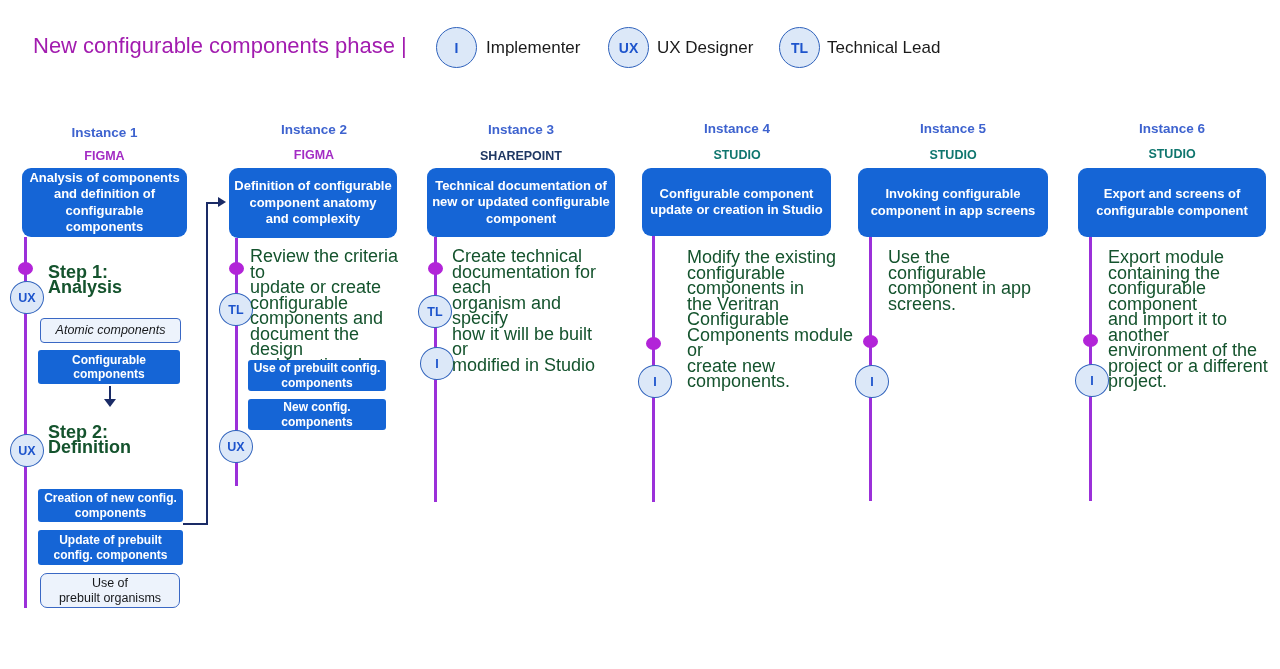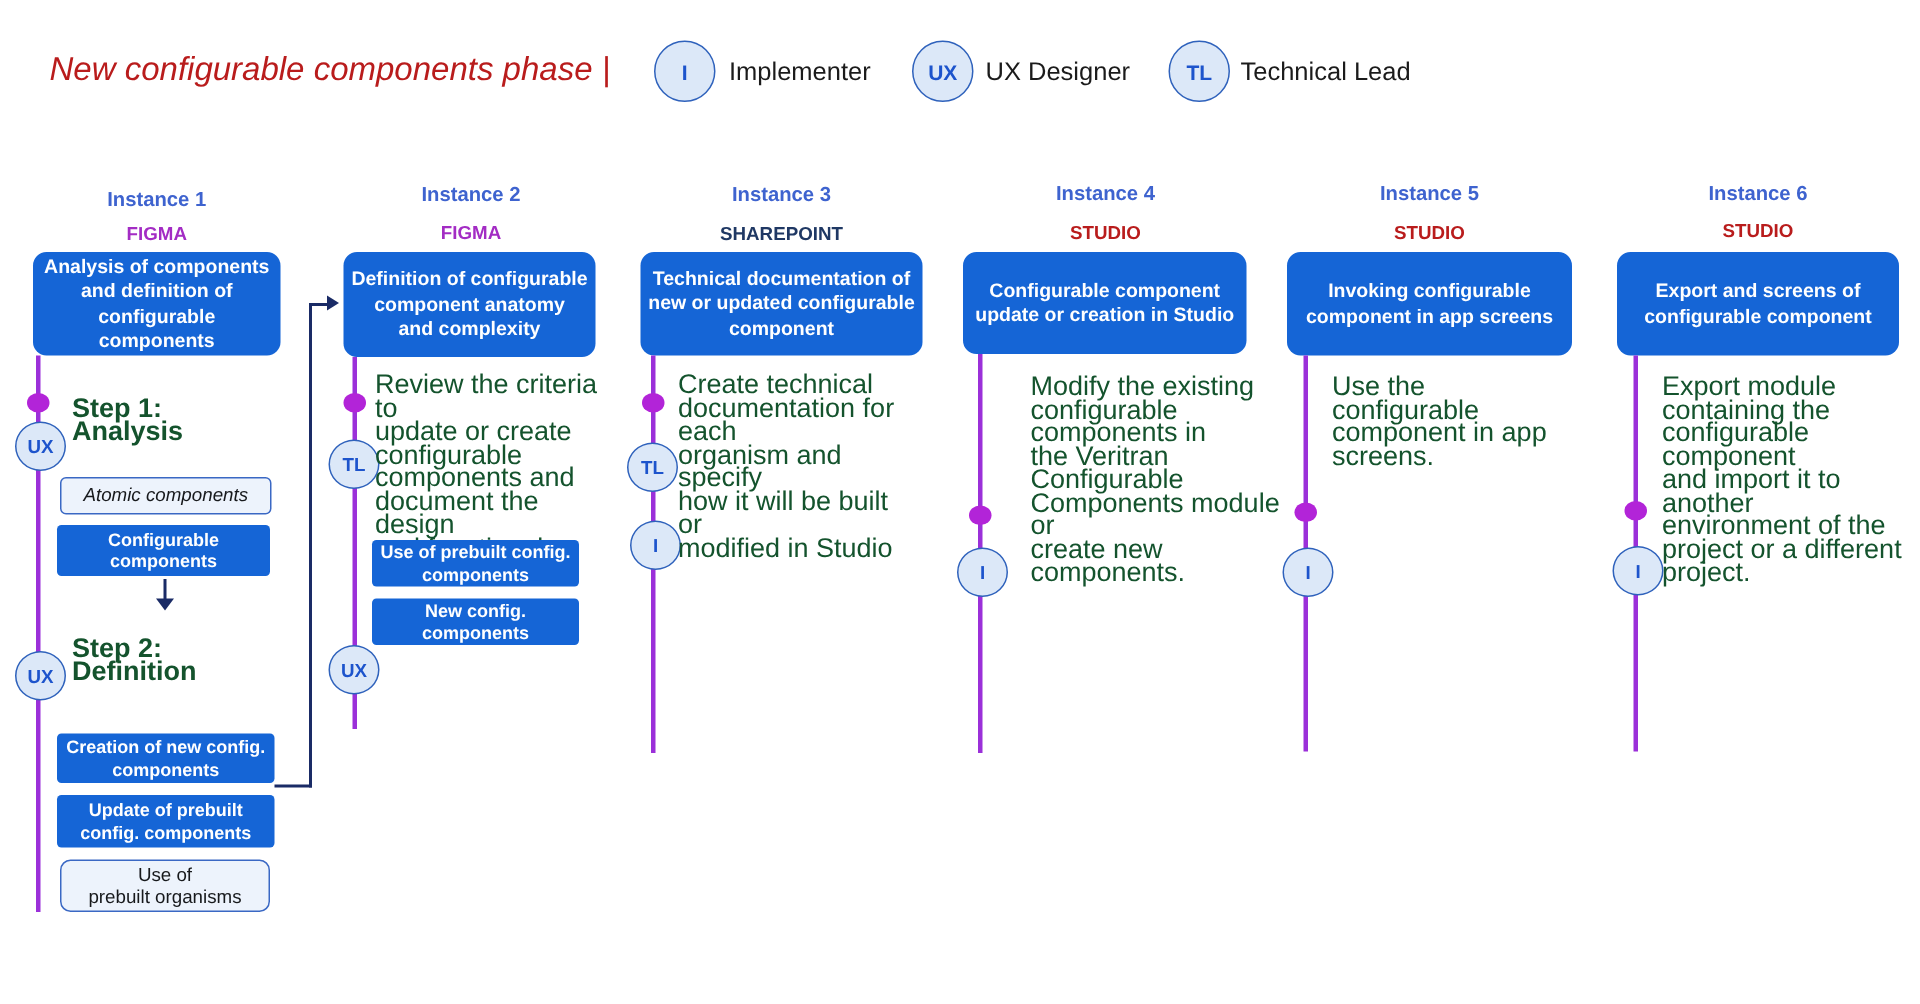--- a/index.html
+++ b/index.html
@@ -1,32 +1,32 @@
 <!DOCTYPE html>
 <html><head>
 <meta charset="utf-8">
 <style>
   * { margin:0; padding:0; box-sizing:border-box; }
   body { background:#ffffff; font-family:"Liberation Sans", sans-serif; }
   .canvas { position:relative; width:1280px; height:669px; background:#ffffff; overflow:hidden; }
 
   
-  .main-title { position:absolute; left:33px; top:33px; font-size:22px; color:#b91c1c;font-style:italic; }
+  .main-title { position:absolute; left:33px; top:33px; font-size:22px; color:#a21caf; }
   .lg-circle { position:absolute; width:41px; height:41px; border-radius:50%; background:#dce8f8;
                border:1.5px solid #2f62bc; color:#1d54cc; font-weight:bold; font-size:14px;
                display:flex; align-items:center; justify-content:center; }
   .lg-label { position:absolute; font-size:17px; color:#1b1b1b; }
   .lg1c { left:436px; top:27px; } .lg1l { left:486px; top:38px; }
   .lg2c { left:608px; top:27px; } .lg2l { left:657px; top:38px; }
   .lg3c { left:779px; top:27px; } .lg3l { left:827px; top:38px; }
 
   
   .col-title { position:absolute; font-weight:bold; font-size:13.5px; color:#3e63cf; text-align:center; }
   .platform  { position:absolute; font-weight:bold; font-size:12.5px; text-align:center; }
-  .plat-figma { color:#a32cc4; } .plat-sharepoint { color:#1f3864; } .plat-studio { color:#b91c1c; }
+  .plat-figma { color:#a32cc4; } .plat-sharepoint { color:#1f3864; } .plat-studio { color:#0f766e; }
   .hbox { position:absolute; background:#1565d6; color:#ffffff; border-radius:9px;
           display:flex; align-items:center; justify-content:center; text-align:center;
           font-size:13px; font-weight:600; line-height:16.5px; white-space:pre-line; padding:4px; }
   .vline { position:absolute; width:2.5px; background:#9b30d9; }
   .dot { position:absolute; width:15px; height:13px; border-radius:50%; background:#b224d8; }
   .role { position:absolute; width:34px; height:33px; border-radius:50%; background:#dce8f8;
           border:1.5px solid #2f62bc; color:#1d54cc; font-weight:bold; font-size:12.5px;
           display:flex; align-items:center; justify-content:center; }
   .body-text { position:absolute; font-size:18px; line-height:15.5px; color:#14532d; white-space:pre-line; }
   .step-heading { font-weight:bold; display:block; }

